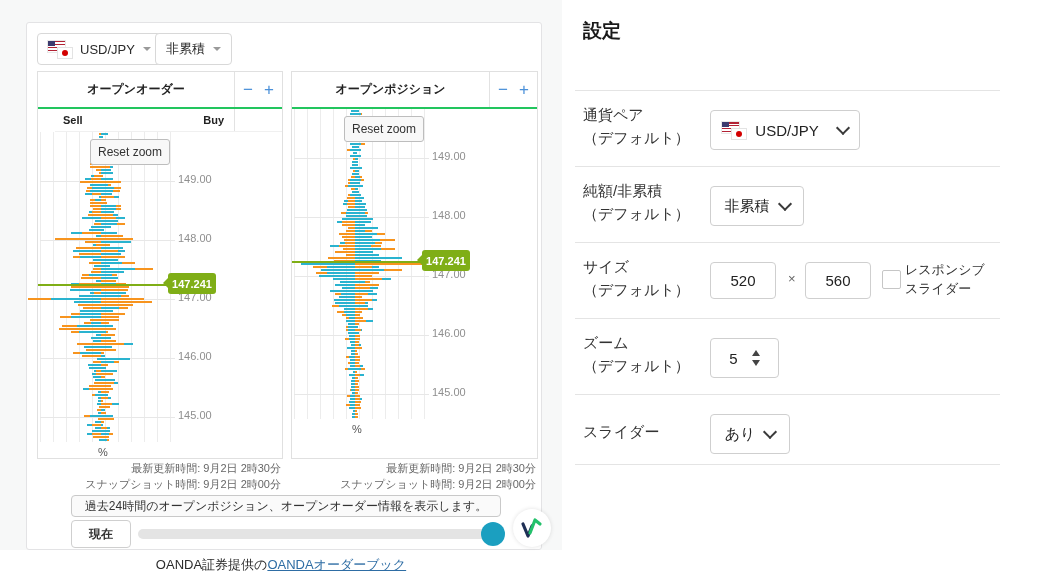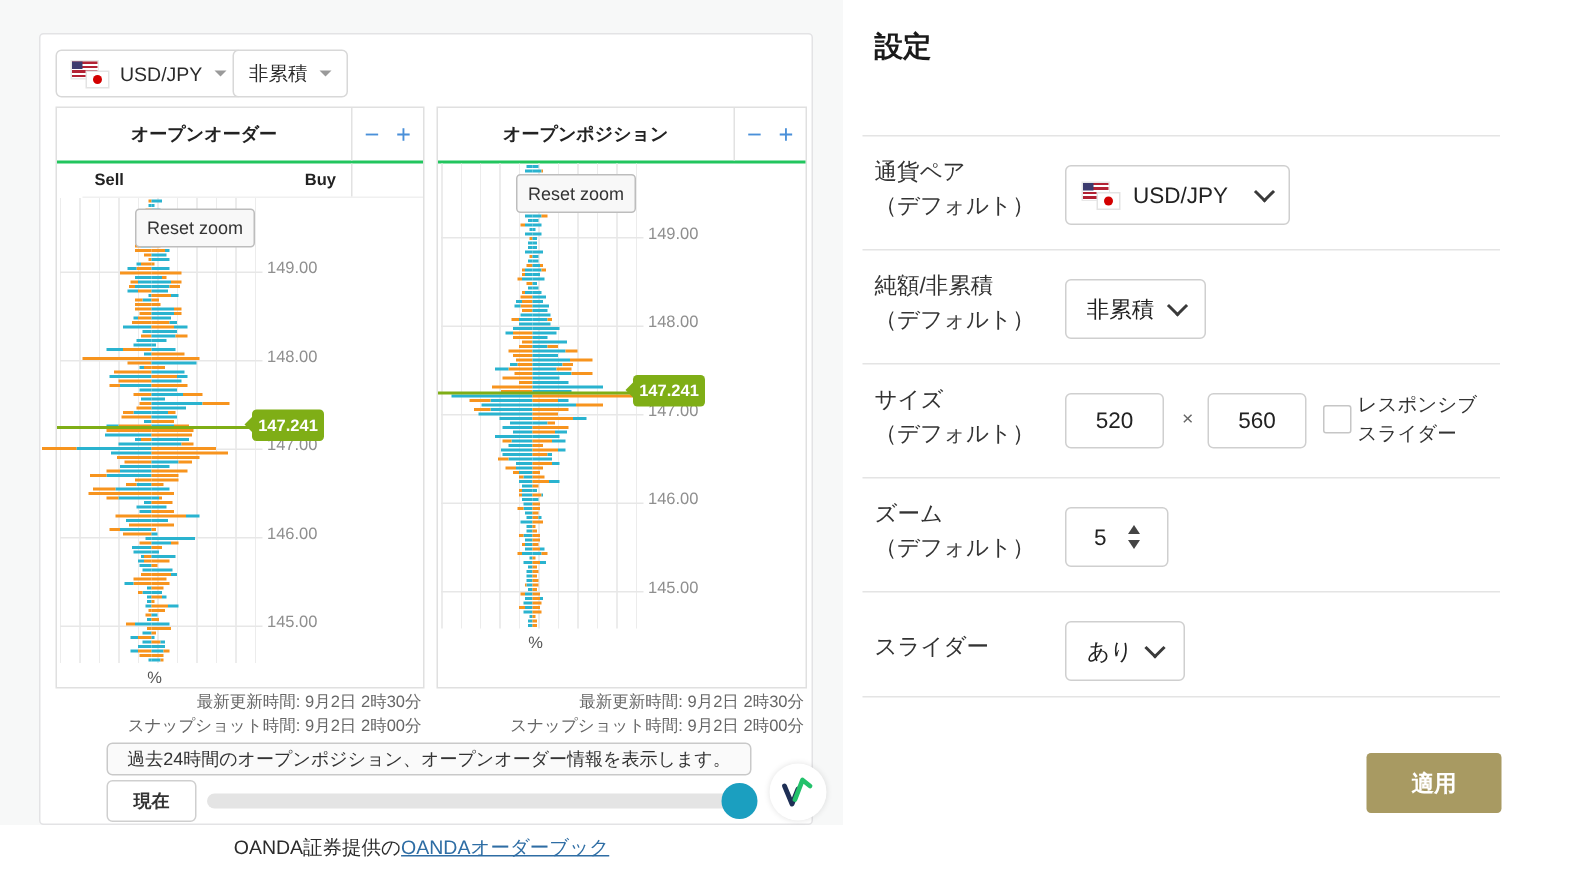--- a/index.html
+++ b/index.html
@@ -746,14 +746,13 @@
       <span class="arrdn"></span>
     </span>
   </div>
 
   <div class="slabel" style="top:421px"><span>スライダー</span></div>
   <div class="ctrl" style="left:148px;top:414px;width:78px;height:38px">
     <span>あり</span>
     <span class="chev"></span>
   </div>
 
-  <div class="btn-apply" style="background: rgb(168, 154, 98);">適用</div>
 </div>
 
 </body></html>

